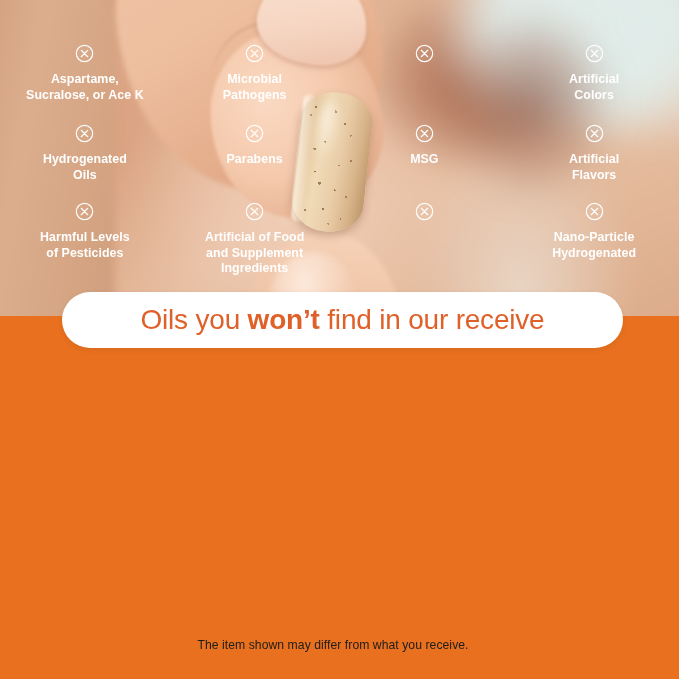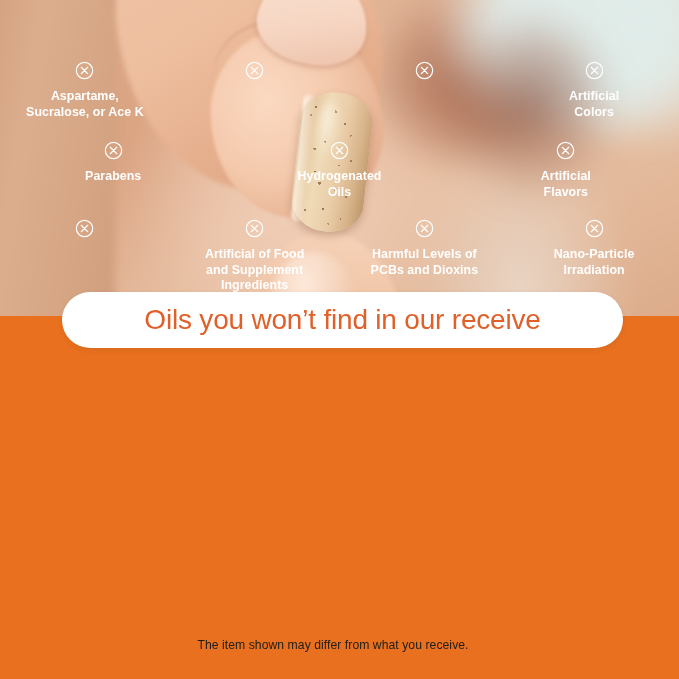--- a/index.html
+++ b/index.html
@@ -237,38 +237,38 @@
     z-index: 5;
   }
   .banner-text {
     color: #E0602A;
     font-size: 28px;
     letter-spacing: -0.2px;
     white-space: nowrap;
     font-weight: 400;
   }
   .banner-text b {
-    font-weight: 400;
+    font-weight: 700;
   }
 
   
   .orange-panel {
     position: absolute;
     left: 0;
     top: 316px;
     width: 679px;
     height: 363px;
     background: #E8701E;
     z-index: 1;
   }
 
   .grid {
     position: absolute;
     left: 0;
-    top: 61px;
+    top: 44px;
     width: 679px;
     display: flex;
     flex-direction: column;
     z-index: 4;
   }
   .grid-row {
     display: flex;
     width: 100%;
   }
   .grid-row.r1 { height: 80px; }
@@ -352,20 +352,22 @@
           <path d="M6.6 6.6 L13.4 13.4 M13.4 6.6 L6.6 13.4" stroke="#ffffff" stroke-width="1.25" stroke-linecap="round"></path>
         </svg>
         <div class="cell-label">Aspartame,
 Sucralose, or Ace K</div>
       </div>
       <div class="cell">
         <svg class="x-icon" viewBox="0 0 20 20">
           <circle cx="10" cy="10" r="8.6" fill="none" stroke="#ffffff" stroke-width="1.25"></circle>
           <path d="M6.6 6.6 L13.4 13.4 M13.4 6.6 L6.6 13.4" stroke="#ffffff" stroke-width="1.25" stroke-linecap="round"></path>
         </svg>
+        <div class="cell-label">Microbial
+Pathogens</div>
       </div>
       <div class="cell">
         <svg class="x-icon" viewBox="0 0 20 20">
           <circle cx="10" cy="10" r="8.6" fill="none" stroke="#ffffff" stroke-width="1.25"></circle>
           <path d="M6.6 6.6 L13.4 13.4 M13.4 6.6 L6.6 13.4" stroke="#ffffff" stroke-width="1.25" stroke-linecap="round"></path>
         </svg>
       </div>
       <div class="cell">
         <svg class="x-icon" viewBox="0 0 20 20">
           <circle cx="10" cy="10" r="8.6" fill="none" stroke="#ffffff" stroke-width="1.25"></circle>
@@ -375,71 +377,78 @@
 Colors</div>
       </div>
     </div>
 
     <div class="grid-row r2">
       <div class="cell">
         <svg class="x-icon" viewBox="0 0 20 20">
           <circle cx="10" cy="10" r="8.6" fill="none" stroke="#ffffff" stroke-width="1.25"></circle>
           <path d="M6.6 6.6 L13.4 13.4 M13.4 6.6 L6.6 13.4" stroke="#ffffff" stroke-width="1.25" stroke-linecap="round"></path>
         </svg>
-        <div class="cell-label">Parabens</div>
-      </div>
-      <div class="cell">
-        <svg class="x-icon" viewBox="0 0 20 20">
-          <circle cx="10" cy="10" r="8.6" fill="none" stroke="#ffffff" stroke-width="1.25"></circle>
-          <path d="M6.6 6.6 L13.4 13.4 M13.4 6.6 L6.6 13.4" stroke="#ffffff" stroke-width="1.25" stroke-linecap="round"></path>
-        </svg>
         <div class="cell-label">Hydrogenated
 Oils</div>
       </div>
       <div class="cell">
         <svg class="x-icon" viewBox="0 0 20 20">
           <circle cx="10" cy="10" r="8.6" fill="none" stroke="#ffffff" stroke-width="1.25"></circle>
           <path d="M6.6 6.6 L13.4 13.4 M13.4 6.6 L6.6 13.4" stroke="#ffffff" stroke-width="1.25" stroke-linecap="round"></path>
         </svg>
+        <div class="cell-label">Parabens</div>
+      </div>
+      <div class="cell">
+        <svg class="x-icon" viewBox="0 0 20 20">
+          <circle cx="10" cy="10" r="8.6" fill="none" stroke="#ffffff" stroke-width="1.25"></circle>
+          <path d="M6.6 6.6 L13.4 13.4 M13.4 6.6 L6.6 13.4" stroke="#ffffff" stroke-width="1.25" stroke-linecap="round"></path>
+        </svg>
+        <div class="cell-label">MSG</div>
+      </div>
+      <div class="cell">
+        <svg class="x-icon" viewBox="0 0 20 20">
+          <circle cx="10" cy="10" r="8.6" fill="none" stroke="#ffffff" stroke-width="1.25"></circle>
+          <path d="M6.6 6.6 L13.4 13.4 M13.4 6.6 L6.6 13.4" stroke="#ffffff" stroke-width="1.25" stroke-linecap="round"></path>
+        </svg>
         <div class="cell-label">Artificial
 Flavors</div>
       </div>
     </div>
 
     <div class="grid-row r3">
       <div class="cell">
         <svg class="x-icon" viewBox="0 0 20 20">
           <circle cx="10" cy="10" r="8.6" fill="none" stroke="#ffffff" stroke-width="1.25"></circle>
           <path d="M6.6 6.6 L13.4 13.4 M13.4 6.6 L6.6 13.4" stroke="#ffffff" stroke-width="1.25" stroke-linecap="round"></path>
         </svg>
+        <div class="cell-label">Harmful Levels
+of Pesticides</div>
       </div>
       <div class="cell">
         <svg class="x-icon" viewBox="0 0 20 20">
           <circle cx="10" cy="10" r="8.6" fill="none" stroke="#ffffff" stroke-width="1.25"></circle>
           <path d="M6.6 6.6 L13.4 13.4 M13.4 6.6 L6.6 13.4" stroke="#ffffff" stroke-width="1.25" stroke-linecap="round"></path>
         </svg>
         <div class="cell-label">Artificial of Food
 and Supplement
 Ingredients</div>
       </div>
       <div class="cell">
         <svg class="x-icon" viewBox="0 0 20 20">
           <circle cx="10" cy="10" r="8.6" fill="none" stroke="#ffffff" stroke-width="1.25"></circle>
           <path d="M6.6 6.6 L13.4 13.4 M13.4 6.6 L6.6 13.4" stroke="#ffffff" stroke-width="1.25" stroke-linecap="round"></path>
         </svg>
-        <div class="cell-label">Harmful Levels of
-PCBs and Dioxins</div>
       </div>
       <div class="cell">
         <svg class="x-icon" viewBox="0 0 20 20">
           <circle cx="10" cy="10" r="8.6" fill="none" stroke="#ffffff" stroke-width="1.25"></circle>
           <path d="M6.6 6.6 L13.4 13.4 M13.4 6.6 L6.6 13.4" stroke="#ffffff" stroke-width="1.25" stroke-linecap="round"></path>
         </svg>
         <div class="cell-label">Nano-Particle
-Irradiation</div>
+Hydrogenated</div>
       </div>
     </div>
 
   </div>
 
   <div class="footnote">The item shown may differ from what you receive.</div>
 
 </div>
 
 </body></html>

